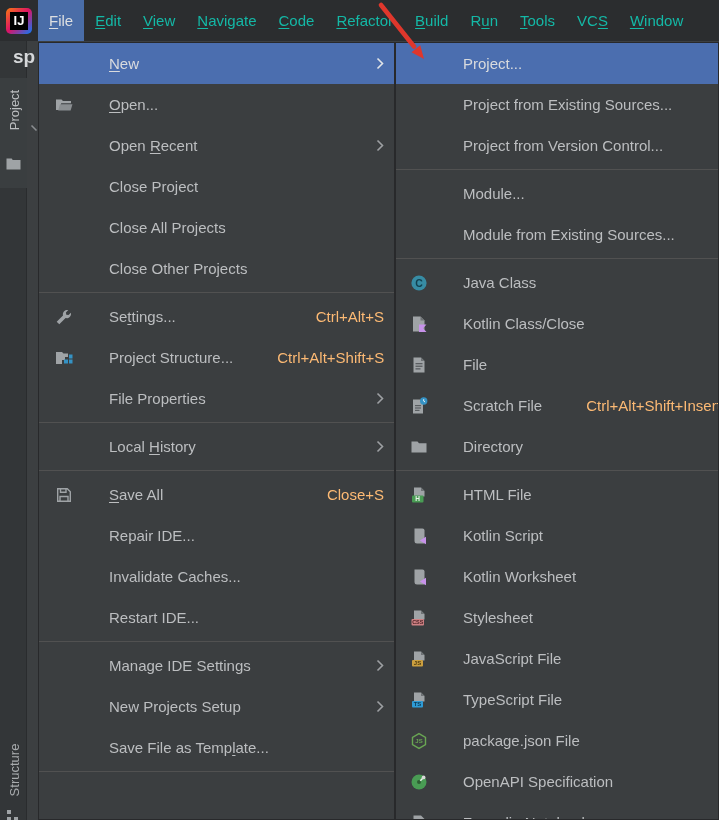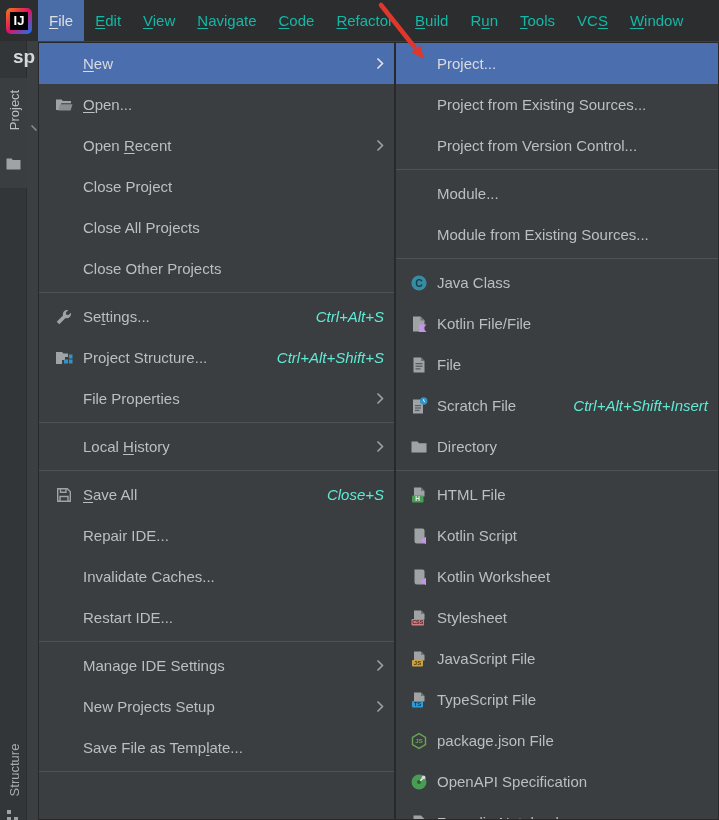--- a/index.html
+++ b/index.html
@@ -26,27 +26,27 @@
   #project-vlabel{left:14px;top:110px;}
   #structure-vlabel{left:14px;top:770px;color:#A9ACAE;}
   .abs{position:absolute;z-index:3;}
   #project-name-fragment{left:13px;top:46px;font-size:19px;font-weight:bold;color:#D6D8DA;}
 
   
   .popup{position:absolute;top:42px;background:#3B3E40;border:1px solid #28292B;z-index:10;overflow:hidden;}
   #file-popup{left:38px;width:357px;height:778px;}
   #new-popup{left:395px;width:324px;height:778px;}
   .row{height:41px;display:flex;align-items:center;padding:0 10px 0 14px;
-    font-size:15px;color:#BCBEC0;white-space:nowrap;}
+    font-size:15px;color:#BCBEC0;white-space:nowrap;gap:26px;}
   #new-popup .row{padding-left:13px;}
   .row.hl{background:#4B6EAF;color:#D9DBDE;}
   .ic{width:22px;flex:0 0 22px;height:18px;display:flex;align-items:center;justify-content:center;}
   #new-popup .ic{width:20px;flex-basis:20px;}
   .lbl{margin-left:8px;}
-  .sc{margin-left:auto;color:#5eead4;padding-left:18px;font-style:italic;}
+  .sc{margin-left:auto;color:#fdba74;padding-left:18px;}
   .chev{margin-left:auto;display:flex;align-items:center;color:#9DA0A3;}
   .row.hl .chev{color:#E2E5E8;}
   .sep{height:1px;background:#515151;margin:3px 0;}
 
   
   #annotation-arrow{position:absolute;left:0;top:0;z-index:60;pointer-events:none;}
 </style>
 </head>
 <body>
 
@@ -252,21 +252,21 @@
       <span class="lbl">Java Class</span>
     </div>
     <div class="row">
       <span class="ic">
         <svg width="18" height="18" viewBox="0 0 18 18">
           <path fill="#9FA3A6" d="M3 1.5h7.5l4 4v11H3z"></path>
           <path fill="#6E7275" d="M10.5 1.5l4 4h-4z"></path>
           <path fill="#C792EA" d="M9 9.5h7.5L13 13.25 16.5 17H9z"></path>
         </svg>
       </span>
-      <span class="lbl">Kotlin File/File</span>
+      <span class="lbl">Kotlin Class/Close</span>
     </div>
     <div class="row">
       <span class="ic">
         <svg width="18" height="18" viewBox="0 0 18 18">
           <path fill="#9FA3A6" d="M3.5 1.5H11L14.5 5v11.5h-11z"></path>
           <path fill="#6E7275" d="M11 1.5 14.5 5H11z"></path>
           <rect x="5.5" y="7" width="7" height="1.3" fill="#595D60"></rect>
           <rect x="5.5" y="9.6" width="7" height="1.3" fill="#595D60"></rect>
           <rect x="5.5" y="12.2" width="5" height="1.3" fill="#595D60"></rect>
         </svg>

